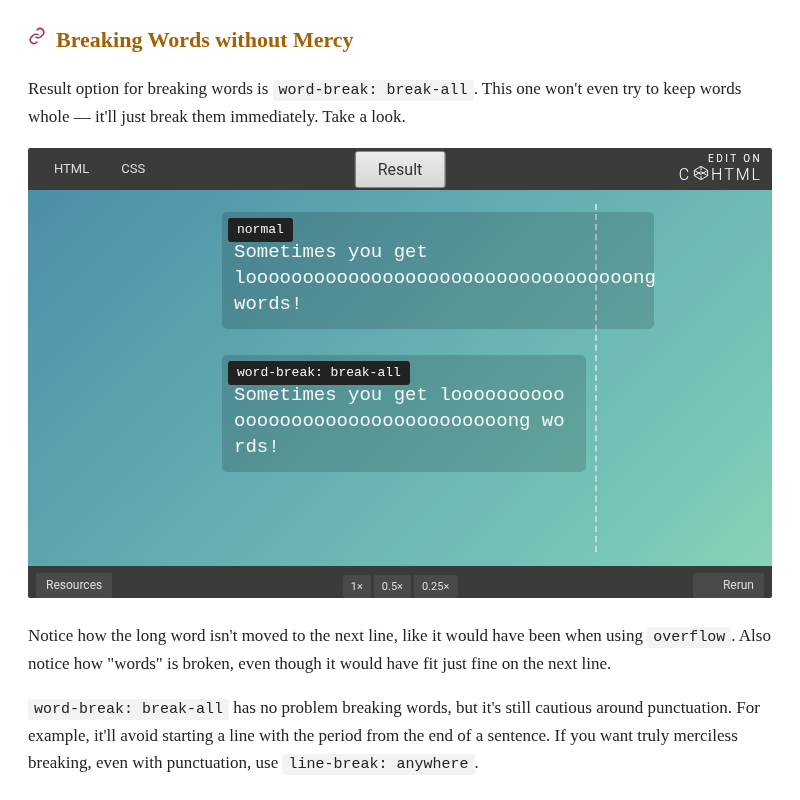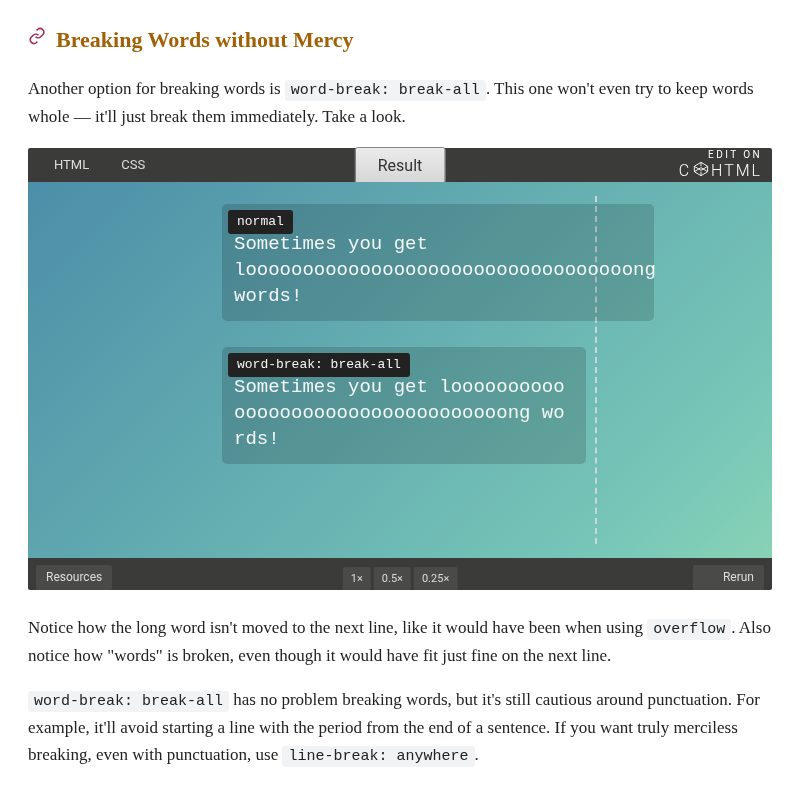--- a/index.html
+++ b/index.html
@@ -48,21 +48,21 @@
       background: #3b3b3a;
       border-radius: 2px;
       margin: 18px 0 24px 0;
       font-family: -apple-system, BlinkMacSystemFont, "Segoe UI", Roboto, sans-serif;
       font-size: 13px;
       color: #ddd;
     }
     .cp-topbar {
       display: flex;
       align-items: center;
-      height: 34px;
+      height: 42px;
       padding: 0 10px;
       position: relative;
     }
     .cp-tab {
       padding: 8px 16px;
       color: #ddd;
     }
     .cp-tab:last-of-type { border-right: none; }
     .cp-result {
       position: absolute;
@@ -167,21 +167,21 @@
   <span class="link-icon">
     <svg viewBox="0 0 24 24">
         <path d="M10 13a5 5 0 0 0 7 0l3-3a5 5 0 0 0-7-7l-1.5 1.5"></path>
         <path d="M14 11a5 5 0 0 0-7 0l-3 3a5 5 0 0 0 7 7l1.5-1.5"></path>
       </svg>
   </span>
   <h2>Breaking Words without Mercy</h2>
 </div>
 
 <p class="para">
-  <span>Another option for breaking words is </span><code class="code-inl">word-break: break-all</code><span>. This one won't even try to keep words whole — it'll just break them immediately. Take a look.</span>
+  <span>Result option for breaking words is </span><code class="code-inl">word-break: break-all</code><span>. This one won't even try to keep words whole — it'll just break them immediately. Take a look.</span>
 </p>
 
 <div class="codepen">
   <div class="cp-topbar">
     <div class="cp-tab">HTML</div>
     <div class="cp-tab">CSS</div>
     <div class="cp-result">Result</div>
     <div class="cp-editon">
       <div class="small">EDIT ON</div>
       <div class="brand">

